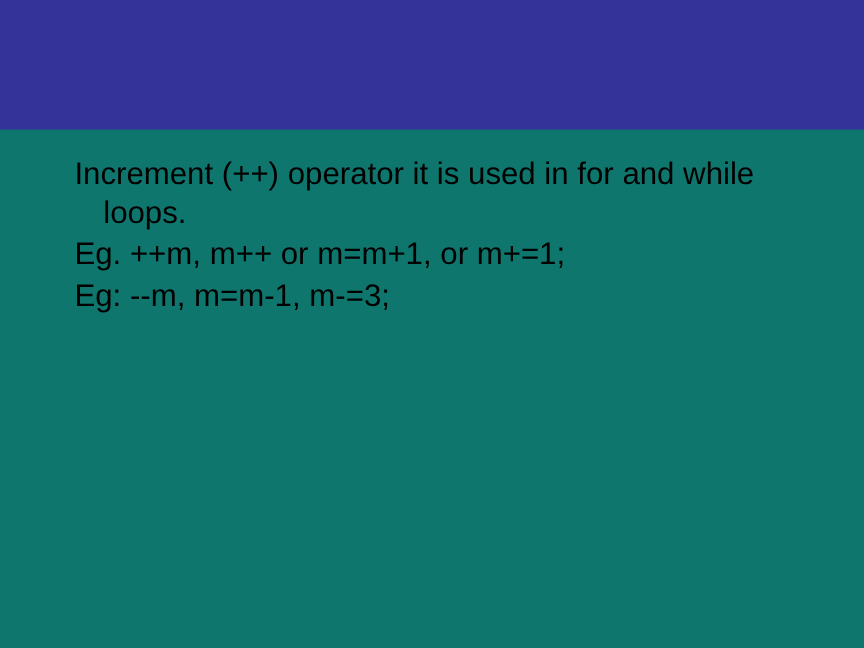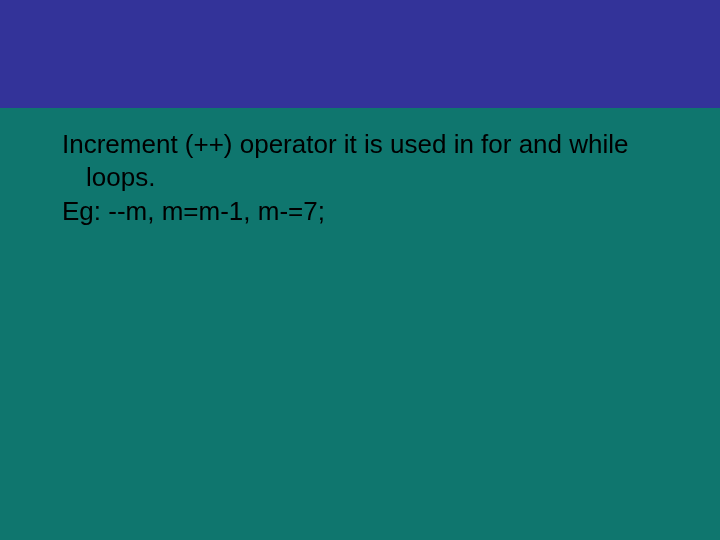--- a/index.html
+++ b/index.html
@@ -39,15 +39,16 @@
     margin-bottom: 2px;
   }
 </style>
 </head>
 <body>
 
 <div class="slide">
   <div class="header-bar"></div>
   <div class="content">
     <div class="line1">Increment (++) operator it is used in for and while loops.</div>
-    <div class="plain-line">Eg:  --m, m=m-1, m-=7;</div>
+    <div class="plain-line">Eg. ++m, m++ or m=m+1, or m+=1;</div>
+    <div class="plain-line">Eg:  --m, m=m-1, m-=3;</div>
   </div>
 </div>
 
 </body></html>

